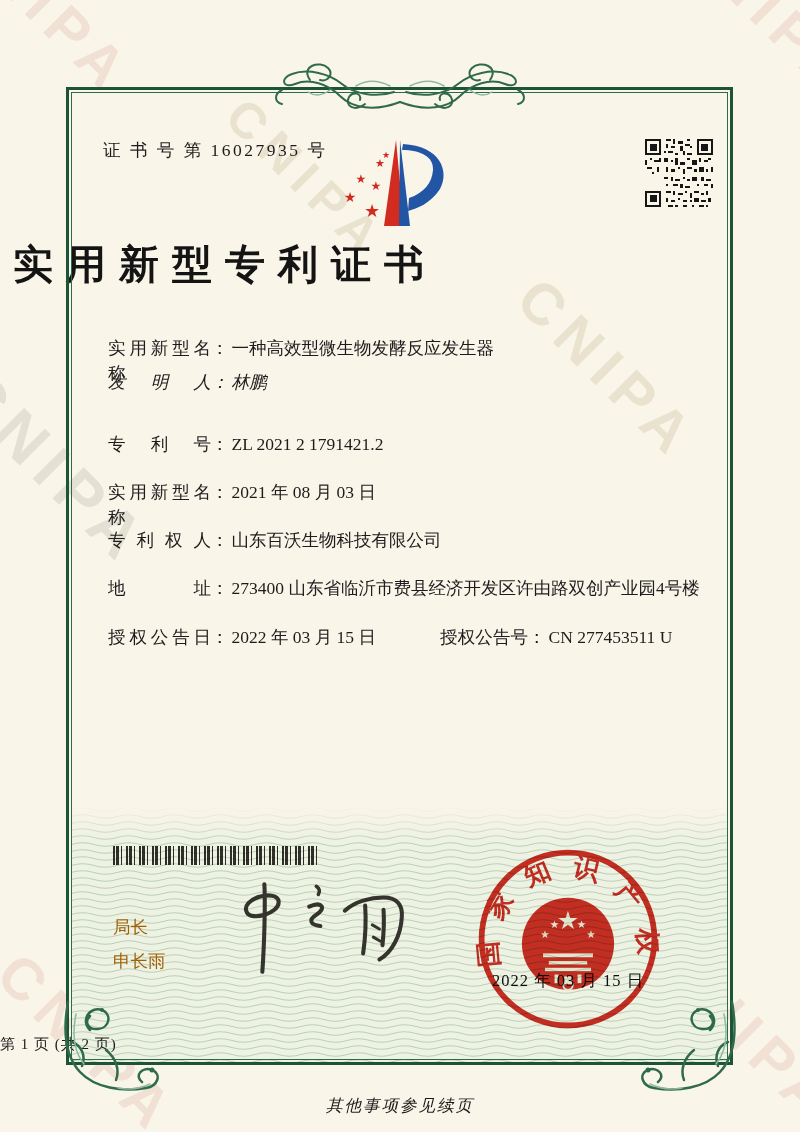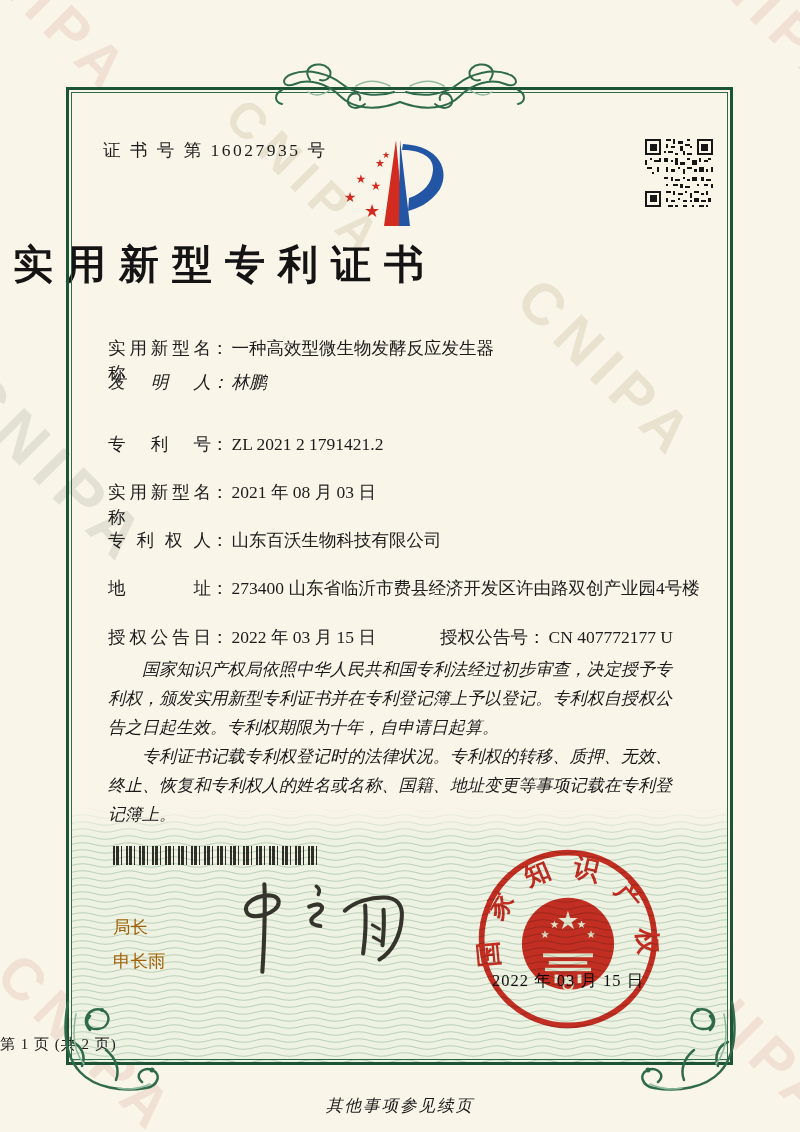--- a/index.html
+++ b/index.html
@@ -166,29 +166,25 @@
         <span class="field-colon">：</span>
       <span class="field-value fv-addr">273400 山东省临沂市费县经济开发区许由路双创产业园4号楼</span>
     </div>
     <div class="field-row fr7">
       <span class="field-label">授权公告日</span>
         <span class="field-colon">：</span>
       <span class="field-value">2022 年 03 月 15 日</span>
       <span class="pair2">
         <span class="field-label">授权公告号</span>
           <span class="field-colon">：</span>
-        <span class="field-value">CN 407772177 U</span>
+        <span class="field-value">CN 277453511 U</span>
       </span>
     </div>
   </div>
 
-  <div class="body-text">
-    <p>国家知识产权局依照中华人民共和国专利法经过初步审查，决定授予专利权，颁发实用新型专利证书并在专利登记簿上予以登记。专利权自授权公告之日起生效。专利权期限为十年，自申请日起算。</p>
-    <p>专利证书记载专利权登记时的法律状况。专利权的转移、质押、无效、终止、恢复和专利权人的姓名或名称、国籍、地址变更等事项记载在专利登记簿上。</p>
-  </div>
 
   <div class="barcode"></div>
 
   <div class="director">
     <div>局长</div>
     <div>申长雨</div>
   </div>
 
   <div class="signature">
     <svg viewBox="0 0 190 110" width="205" height="112" xmlns="http://www.w3.org/2000/svg" fill="none" stroke="#22201a" stroke-width="4" stroke-linecap="round" opacity="0.9">

